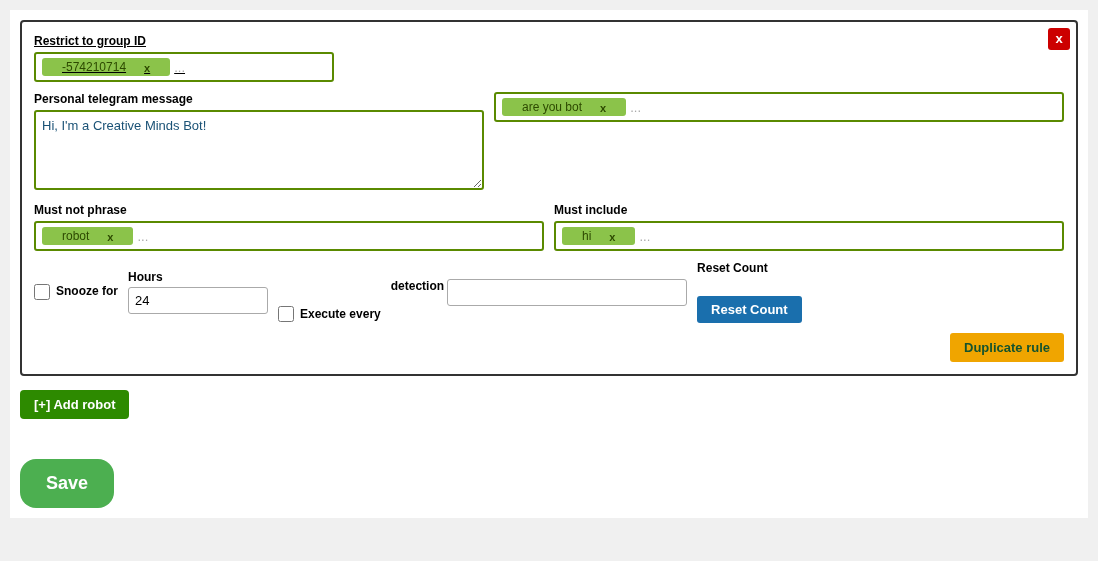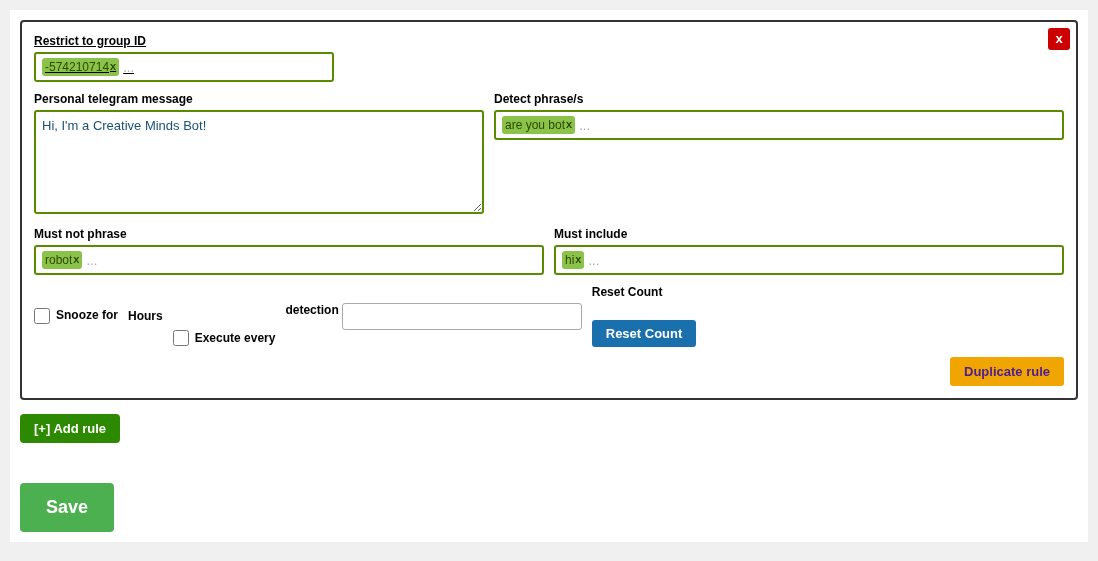--- a/index.html
+++ b/index.html
@@ -63,25 +63,25 @@
 
     .tag-input-box.green-border {
       border-color: #5a8a00;
       border-width: 2px;
     }
 
     .tag {
       background: #8bc34a;
       color: #2d4a00;
       border-radius: 3px;
-      padding: 2px 3px;
+      padding: 2px 20px;
       font-size: 12px;
       display: flex;
-      align-items: flex-start;
-      gap: 1px;
+      align-items: flex-end;
+      gap: 18px;
     }
 
     .tag .tag-close {
       cursor: pointer;
       font-weight: bold;
       font-size: 11px;
       color: #2d4a00;
     }
 
     .tag-ellipsis {
@@ -113,21 +113,21 @@
     .detect-phrase-wrap {
       flex: 1;
     }
 
     .status-wrap {
       flex: 0 0 100px;
     }
 
     .personal-msg-textarea {
       width: 100%;
-      height: 104px;
+      height: 80px;
       border: 2px solid #5a8a00;
       border-radius: 3px;
       padding: 6px;
       font-size: 13px;
       color: #1a5276;
       resize: vertical;
       font-family: Arial, sans-serif;
     }
 
     .status-select {
@@ -221,21 +221,21 @@
     }
 
     .row-actions {
       display: flex;
       justify-content: flex-end;
       margin-top: 6px;
     }
 
     .duplicate-btn {
       background: #f0a500;
-      color: #4c1d95;
+      color: #14532d;
       border: none;
       border-radius: 3px;
       padding: 7px 14px;
       font-size: 13px;
       font-weight: bold;
       cursor: pointer;
     }
 
     .add-rule-btn {
       background: #2d8a00;
@@ -247,21 +247,21 @@
       font-weight: bold;
       cursor: pointer;
       margin-bottom: 20px;
       display: inline-block;
     }
 
     .save-btn {
       background: #4caf50;
       color: white;
       border: none;
-      border-radius: 4px;
+      border-radius: 16px;
       padding: 14px 26px;
       font-size: 18px;
       font-weight: bold;
       cursor: pointer;
     }
 
     input[type="checkbox"] {
       width: 16px;
       height: 16px;
       cursor: pointer;
@@ -294,21 +294,20 @@
       </div>
     </div>
 
     <div class="row-2">
       <div class="personal-msg-wrap">
         <span class="field-label">Personal telegram message</span>
         <textarea class="personal-msg-textarea" style="">Hi, I'm a Creative Minds Bot!</textarea>
       </div>
 
       <div class="detect-phrase-wrap">
-        <span class="field-label">Detect phrase/s</span>
         <div class="tag-input-box green-border">
           <span class="tag">
             <span>are you bot</span>
             <span class="tag-close">x</span>
           </span>
           <span class="tag-ellipsis">...</span>
         </div>
       </div>
 
     </div>
@@ -338,20 +337,21 @@
     </div>
 
     <div class="row-4">
       <div class="snooze-group">
         <input type="checkbox" style="">
         <span class="inline-label">Snooze for</span>
       </div>
 
       <div class="hours-group">
         <span class="inline-label">Hours</span>
+        <input type="text" class="hours-input" value="24" style="">
       </div>
 
       <div class="execute-group">
         <input type="checkbox" style="">
         <span class="inline-label">Execute every</span>
       </div>
 
       <div class="detection-group">
         <span class="inline-label">detection</span>
         <input type="text" class="detection-input" style="">
@@ -363,20 +363,20 @@
       </div>
     </div>
 
     <div class="row-actions">
       <button class="duplicate-btn">Duplicate rule</button>
     </div>
 
   </div>
 
   <div style="margin-bottom: 20px;">
-    <button class="add-rule-btn">[+] Add rule</button>
+    <button class="add-rule-btn">[+] Add robot</button>
   </div>
 
   <div>
     <button class="save-btn">Save</button>
   </div>
 
 </div>
 
 </body></html>

